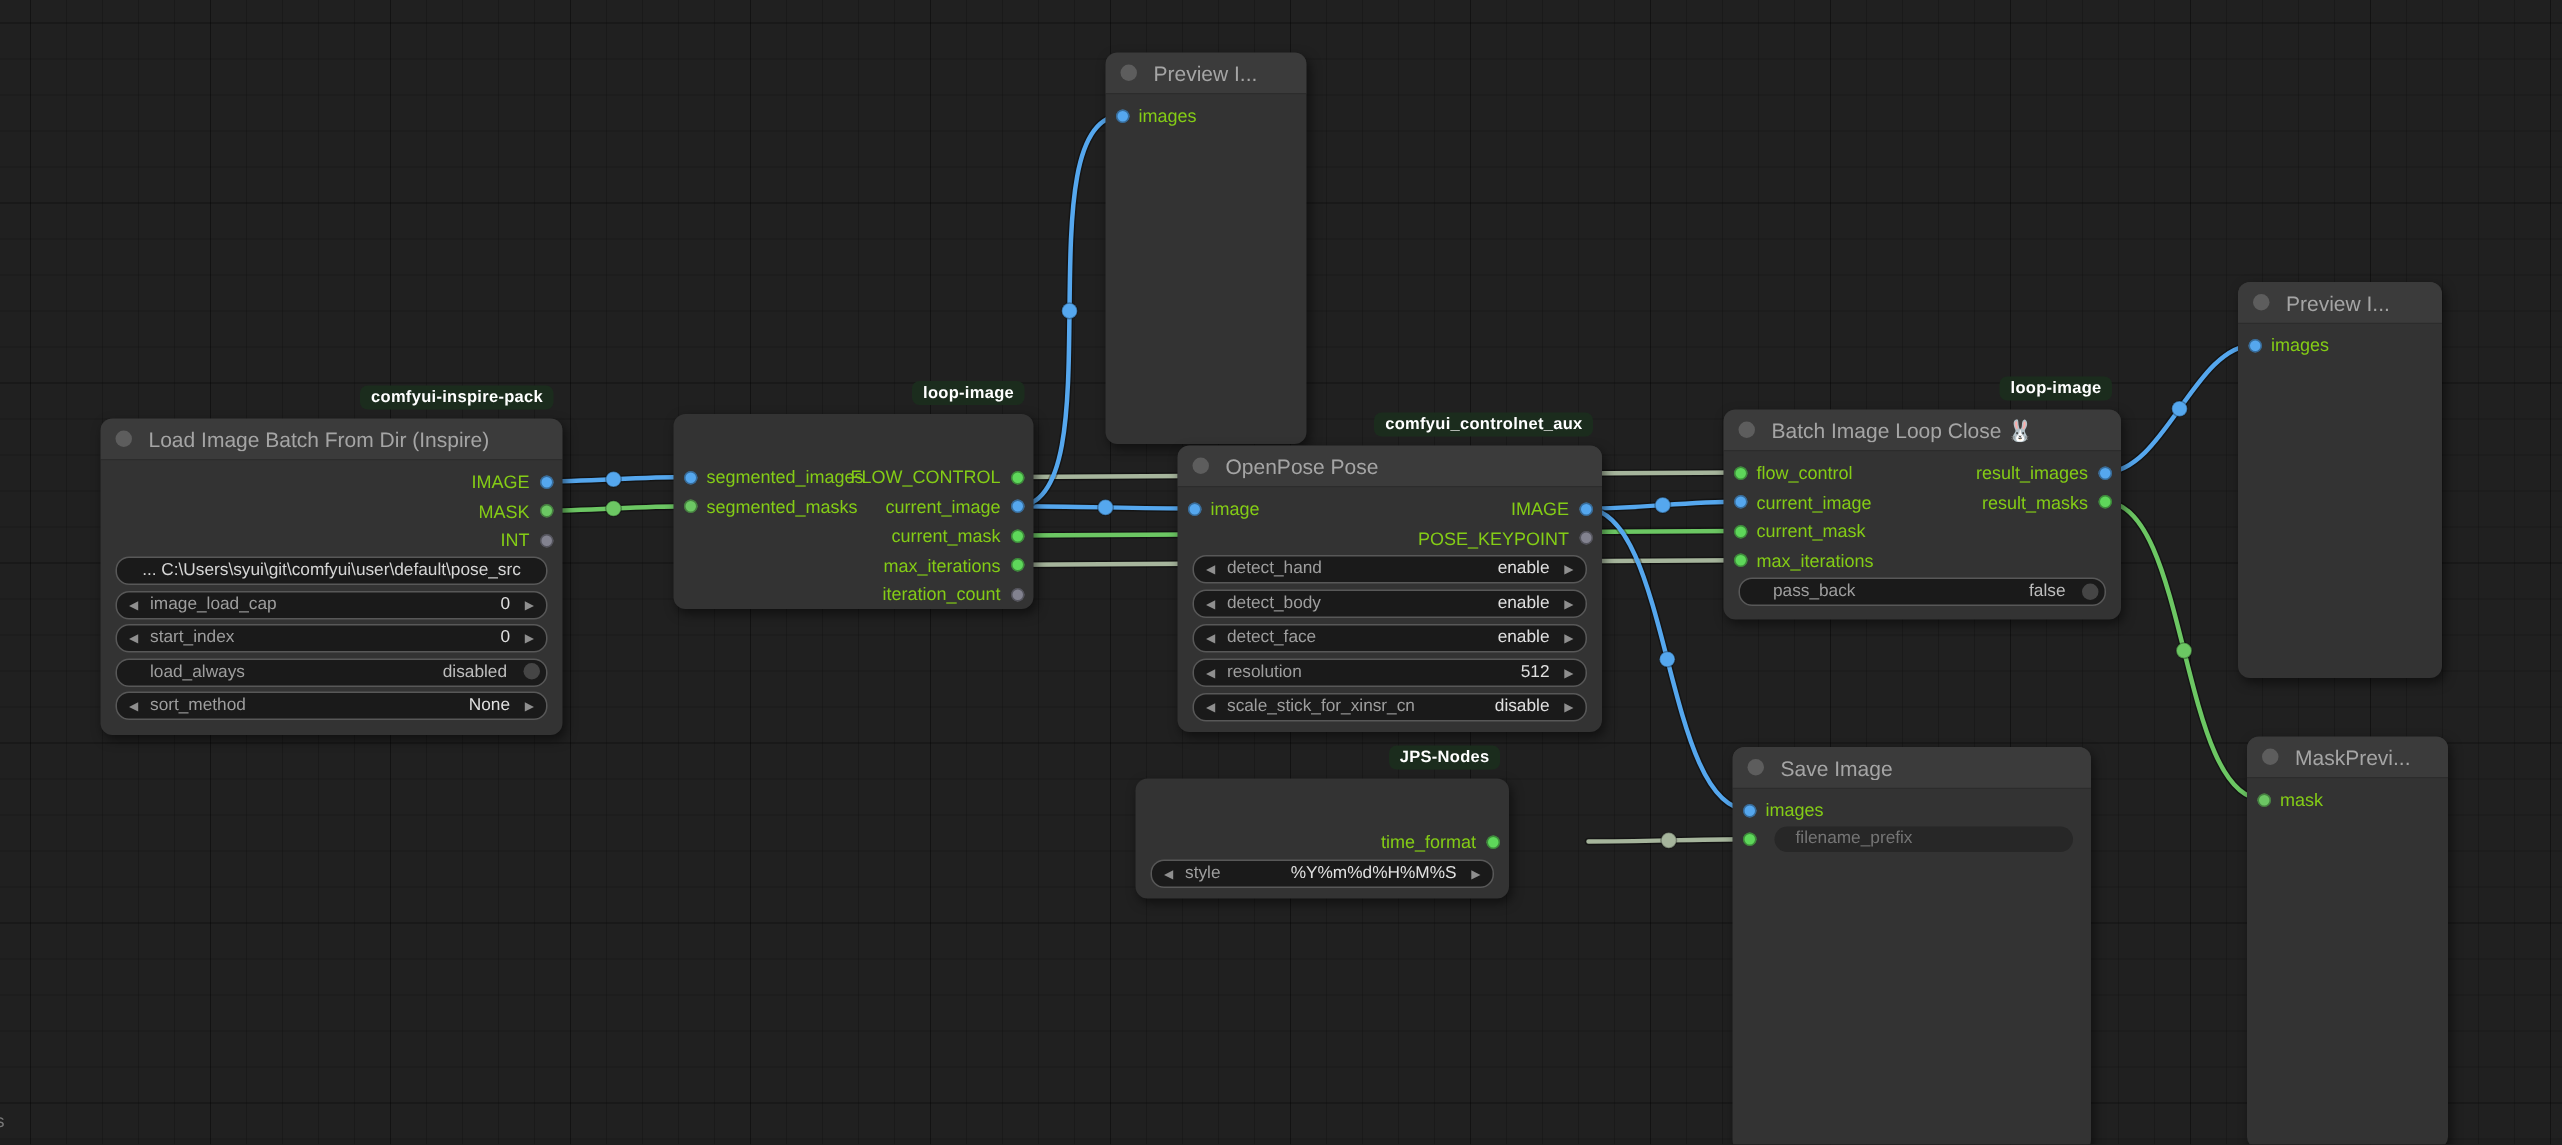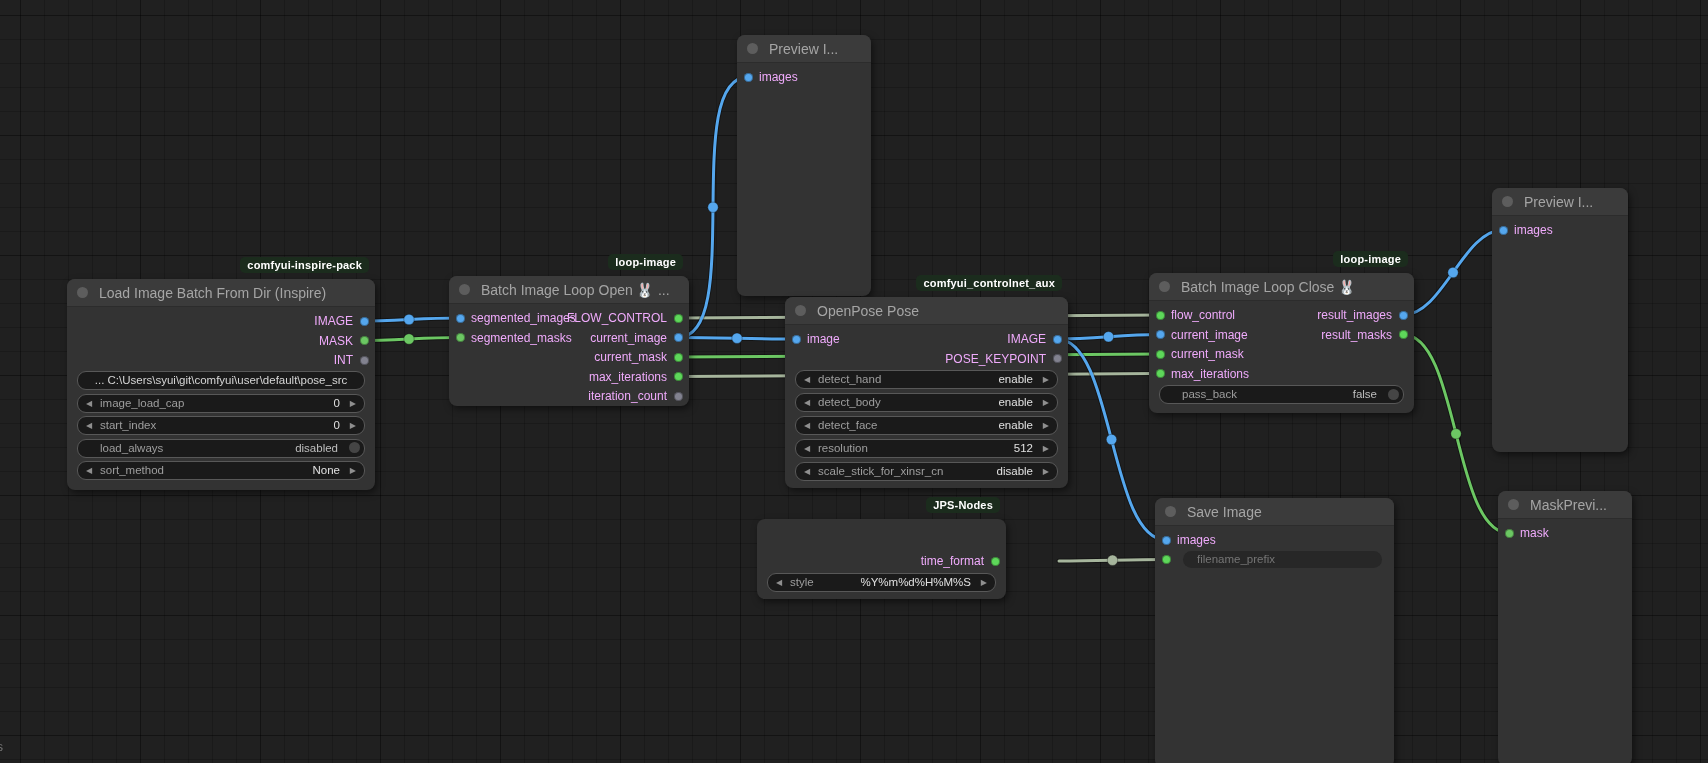--- a/index.html
+++ b/index.html
@@ -33,21 +33,21 @@
   }
   .title-text{
     margin-left:11px;font-size:14px;color:#a5a5a5;white-space:nowrap;
     overflow:hidden;
   }
   .badge{
     position:absolute;top:-22px;background:#1b2c1d;color:#ffffff;
     font-size:11px;font-weight:bold;padding:2px 7px;border-radius:5px;
     white-space:nowrap;letter-spacing:.2px;
   }
-  .slot{position:absolute;height:18px;line-height:18px;font-size:12px;color:#f0abfc;white-space:nowrap;}
+  .slot{position:absolute;height:18px;line-height:18px;font-size:12px;color:#84cc16;white-space:nowrap;}
   .slot .dot{
     position:absolute;top:4.5px;width:9px;height:9px;border-radius:50%;
     box-shadow:inset 0 0 0 1px rgba(0,0,0,0.35);
   }
   .slot.in{left:0;}
   .slot.in .dot{left:6.5px;}
   .slot.in .lbl{margin-left:22px;}
   .slot.out{right:0;text-align:right;}
   .slot.out .dot{right:6.5px;}
   .slot.out .lbl{margin-right:22px;}
@@ -146,24 +146,20 @@
         </div>
         <div class="widget" style="left: 10px; right: 10px; top: 182px;">
           <span class="arrow l">◀</span>
           <span class="wlabel">sort_method</span>
           <span class="wvalue">None</span>
           <span class="arrow r">▶</span>
         </div>
       </div>
       <div class="node" style="left: 449px; top: 276px; width: 240px; height: 130px;">
         <div class="badge" style="right: 6px;">loop-image</div>
-        <div class="titlebar">
-          <span class="collapse-dot"></span>
-          <span class="title-text">Batch Image Loop Open 🐰 ...</span>
-        </div>
         <div class="slot in" style="top: 33px;"><span class="dot" style="background: rgb(85, 167, 238);"></span><span class="lbl">segmented_images</span></div>
         <div class="slot in" style="top: 52.5px;"><span class="dot" style="background: rgb(108, 199, 99);"></span><span class="lbl">segmented_masks</span></div>
         <div class="slot out" style="top: 33px;"><span class="lbl">FLOW_CONTROL</span><span class="dot" style="background: rgb(94, 215, 90);"></span></div>
         <div class="slot out" style="top: 52.5px;"><span class="lbl">current_image</span><span class="dot" style="background: rgb(85, 167, 238);"></span></div>
         <div class="slot out" style="top: 72px;"><span class="lbl">current_mask</span><span class="dot" style="background: rgb(94, 215, 90);"></span></div>
         <div class="slot out" style="top: 91.5px;"><span class="lbl">max_iterations</span><span class="dot" style="background: rgb(94, 215, 90);"></span></div>
         <div class="slot out" style="top: 111px;"><span class="lbl">iteration_count</span><span class="dot" style="background: rgb(130, 130, 143);"></span></div>
       </div>
       <div class="node" style="left: 737px; top: 35px; width: 134px; height: 261px;">
         <div class="titlebar">

